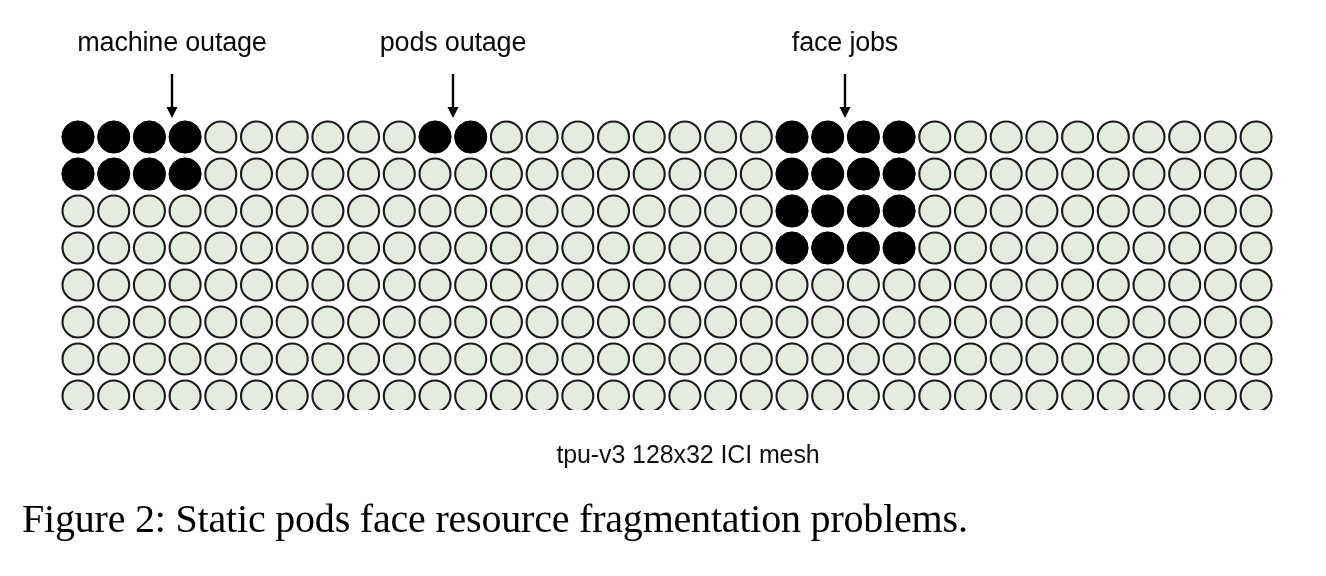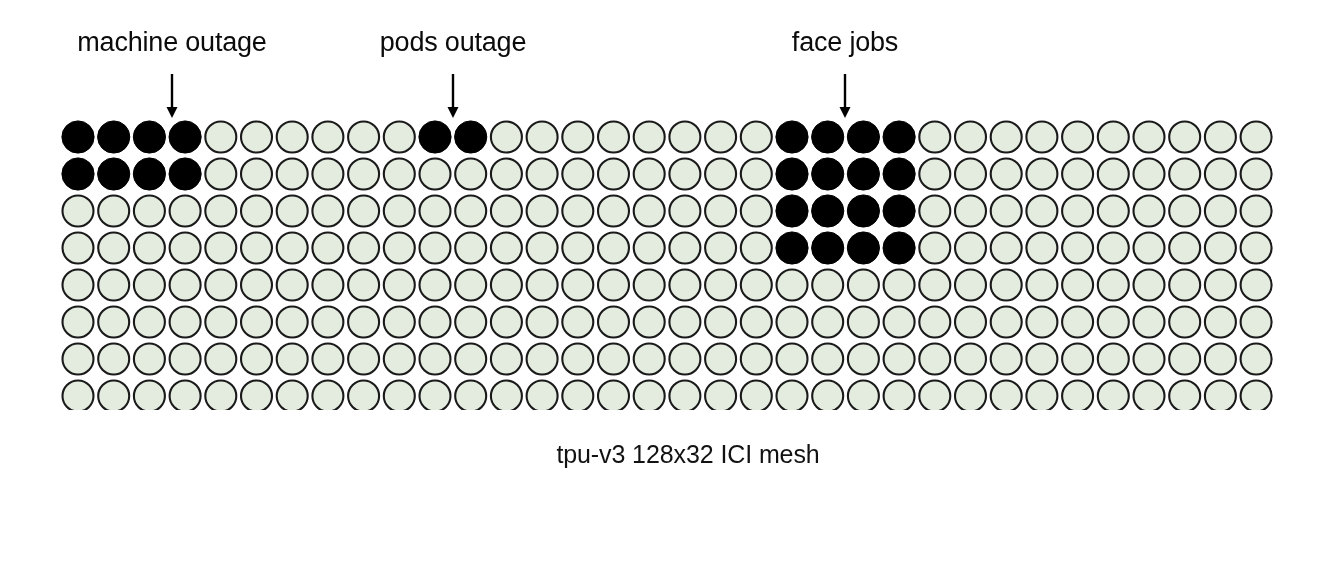--- a/index.html
+++ b/index.html
@@ -350,14 +350,15 @@
       <circle cx="1077.60" cy="396.00" r="15.5" fill="#e4ece0" stroke="#1a1a1a" stroke-width="2.1"></circle>
       <circle cx="1113.30" cy="396.00" r="15.5" fill="#e4ece0" stroke="#1a1a1a" stroke-width="2.1"></circle>
       <circle cx="1149.00" cy="396.00" r="15.5" fill="#e4ece0" stroke="#1a1a1a" stroke-width="2.1"></circle>
       <circle cx="1184.70" cy="396.00" r="15.5" fill="#e4ece0" stroke="#1a1a1a" stroke-width="2.1"></circle>
       <circle cx="1220.40" cy="396.00" r="15.5" fill="#e4ece0" stroke="#1a1a1a" stroke-width="2.1"></circle>
       <circle cx="1256.10" cy="396.00" r="15.5" fill="#e4ece0" stroke="#1a1a1a" stroke-width="2.1"></circle>
     </svg>
 
   <div class="mesh-caption" style="left: 678px; top: 440px; margin-left: 10px;">tpu-v3 128x32 ICI mesh</div>
 
+  <div class="figure-caption" style="left: 22px; top: 495px;">Figure 2: Static pods face resource fragmentation problems.</div>
 
 </div>
 
 </body></html>

